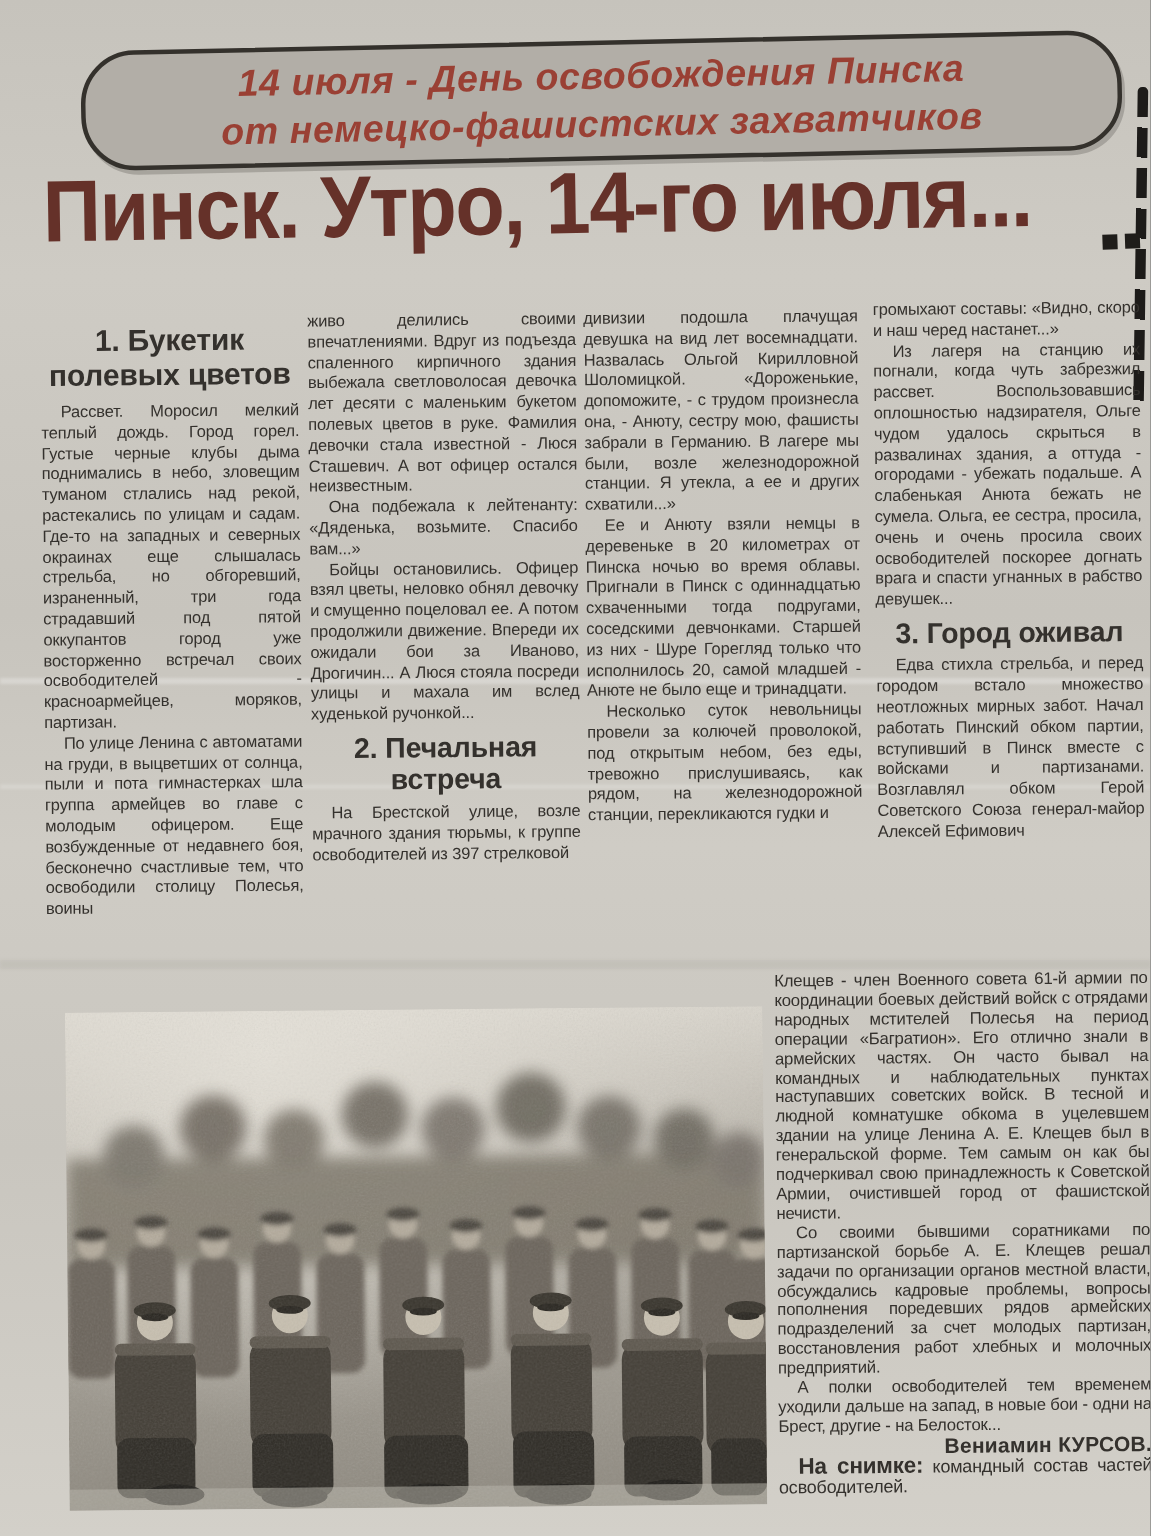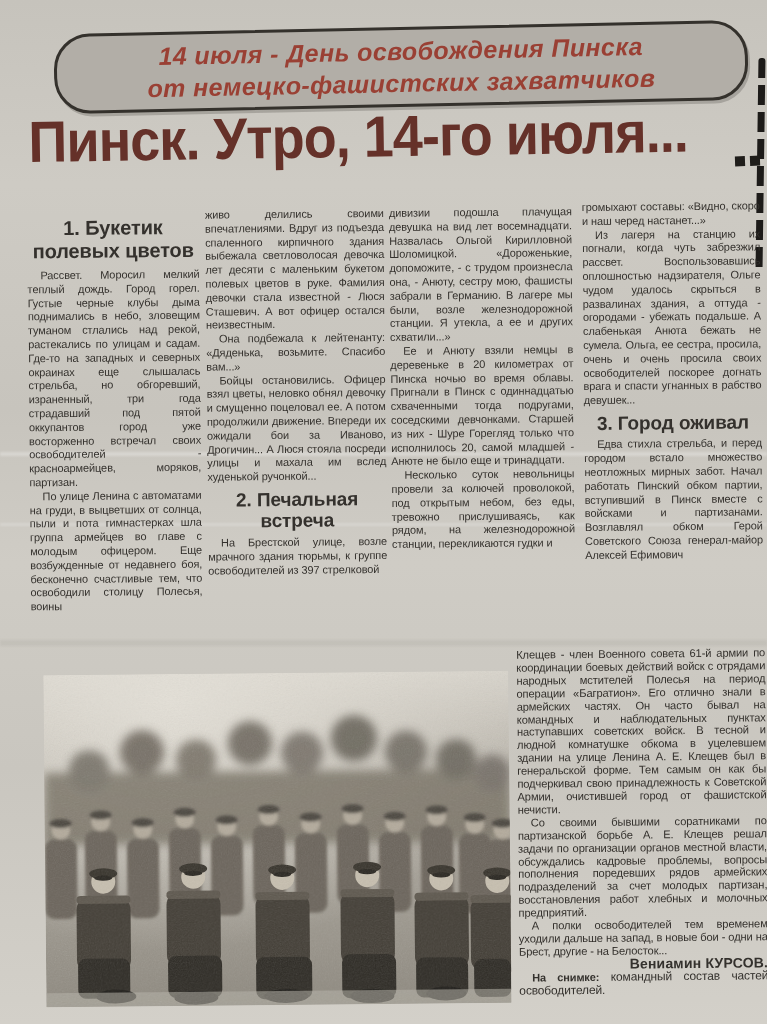--- a/index.html
+++ b/index.html
@@ -53,21 +53,21 @@
   .col1{left:30px;top:212px;width:172px;}
   .col2{left:208px;top:207px;width:179px;}
   .col3{left:392px;top:207px;width:183px;}
   .col4{left:585px;top:203px;width:178px;}
 
   .wide{position:absolute;left:515px;top:650px;width:249px;text-align:justify;font-size:11.2px;line-height:12.9px;letter-spacing:-.15px;}
   .wide p{margin:0;text-indent:13px;}
   .wide p.noind{text-indent:0;}
   .byline{font-weight:bold;font-size:14px;text-align:right;text-indent:0;margin:3px 2px 1px 0;letter-spacing:.2px;}
   .caption{font-size:12px;line-height:13.5px;}
-  .caption b{font-size:11px;}
+  .caption b{font-size:15px;}
 
   .photo{position:absolute;left:42px;top:672px;width:465px;height:332px;}
   .photo svg{display:block;width:100%;height:100%;}
 </style>
 </head>
 <body>
 
 <div class="page">
 
   <div class="crease" style="top:452px"></div>

